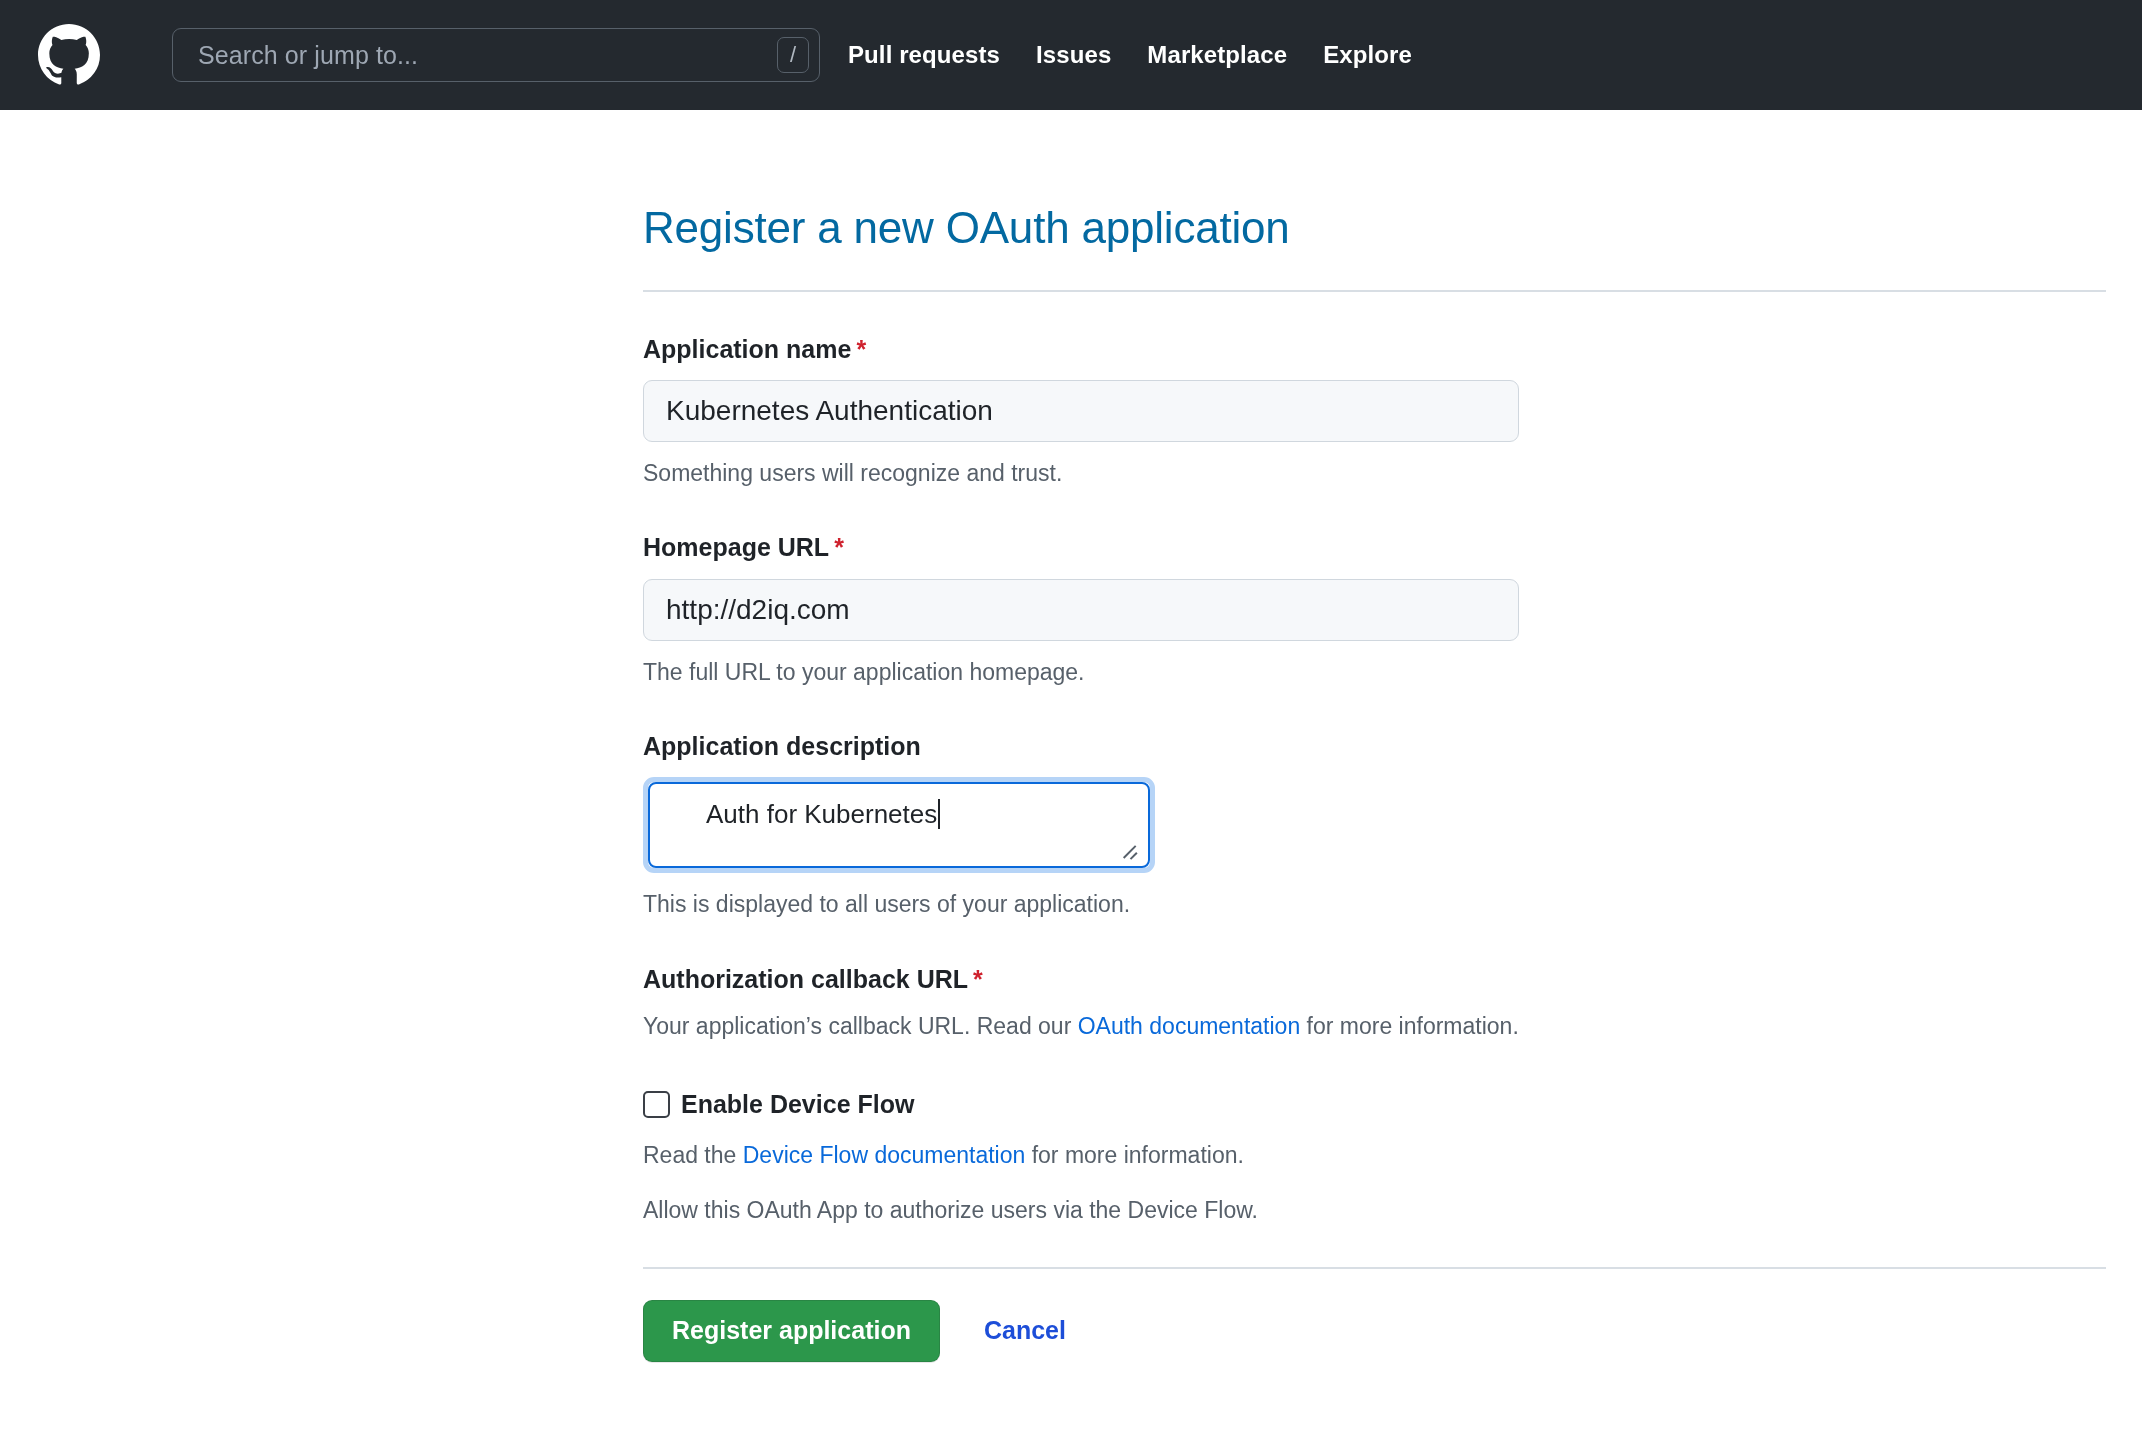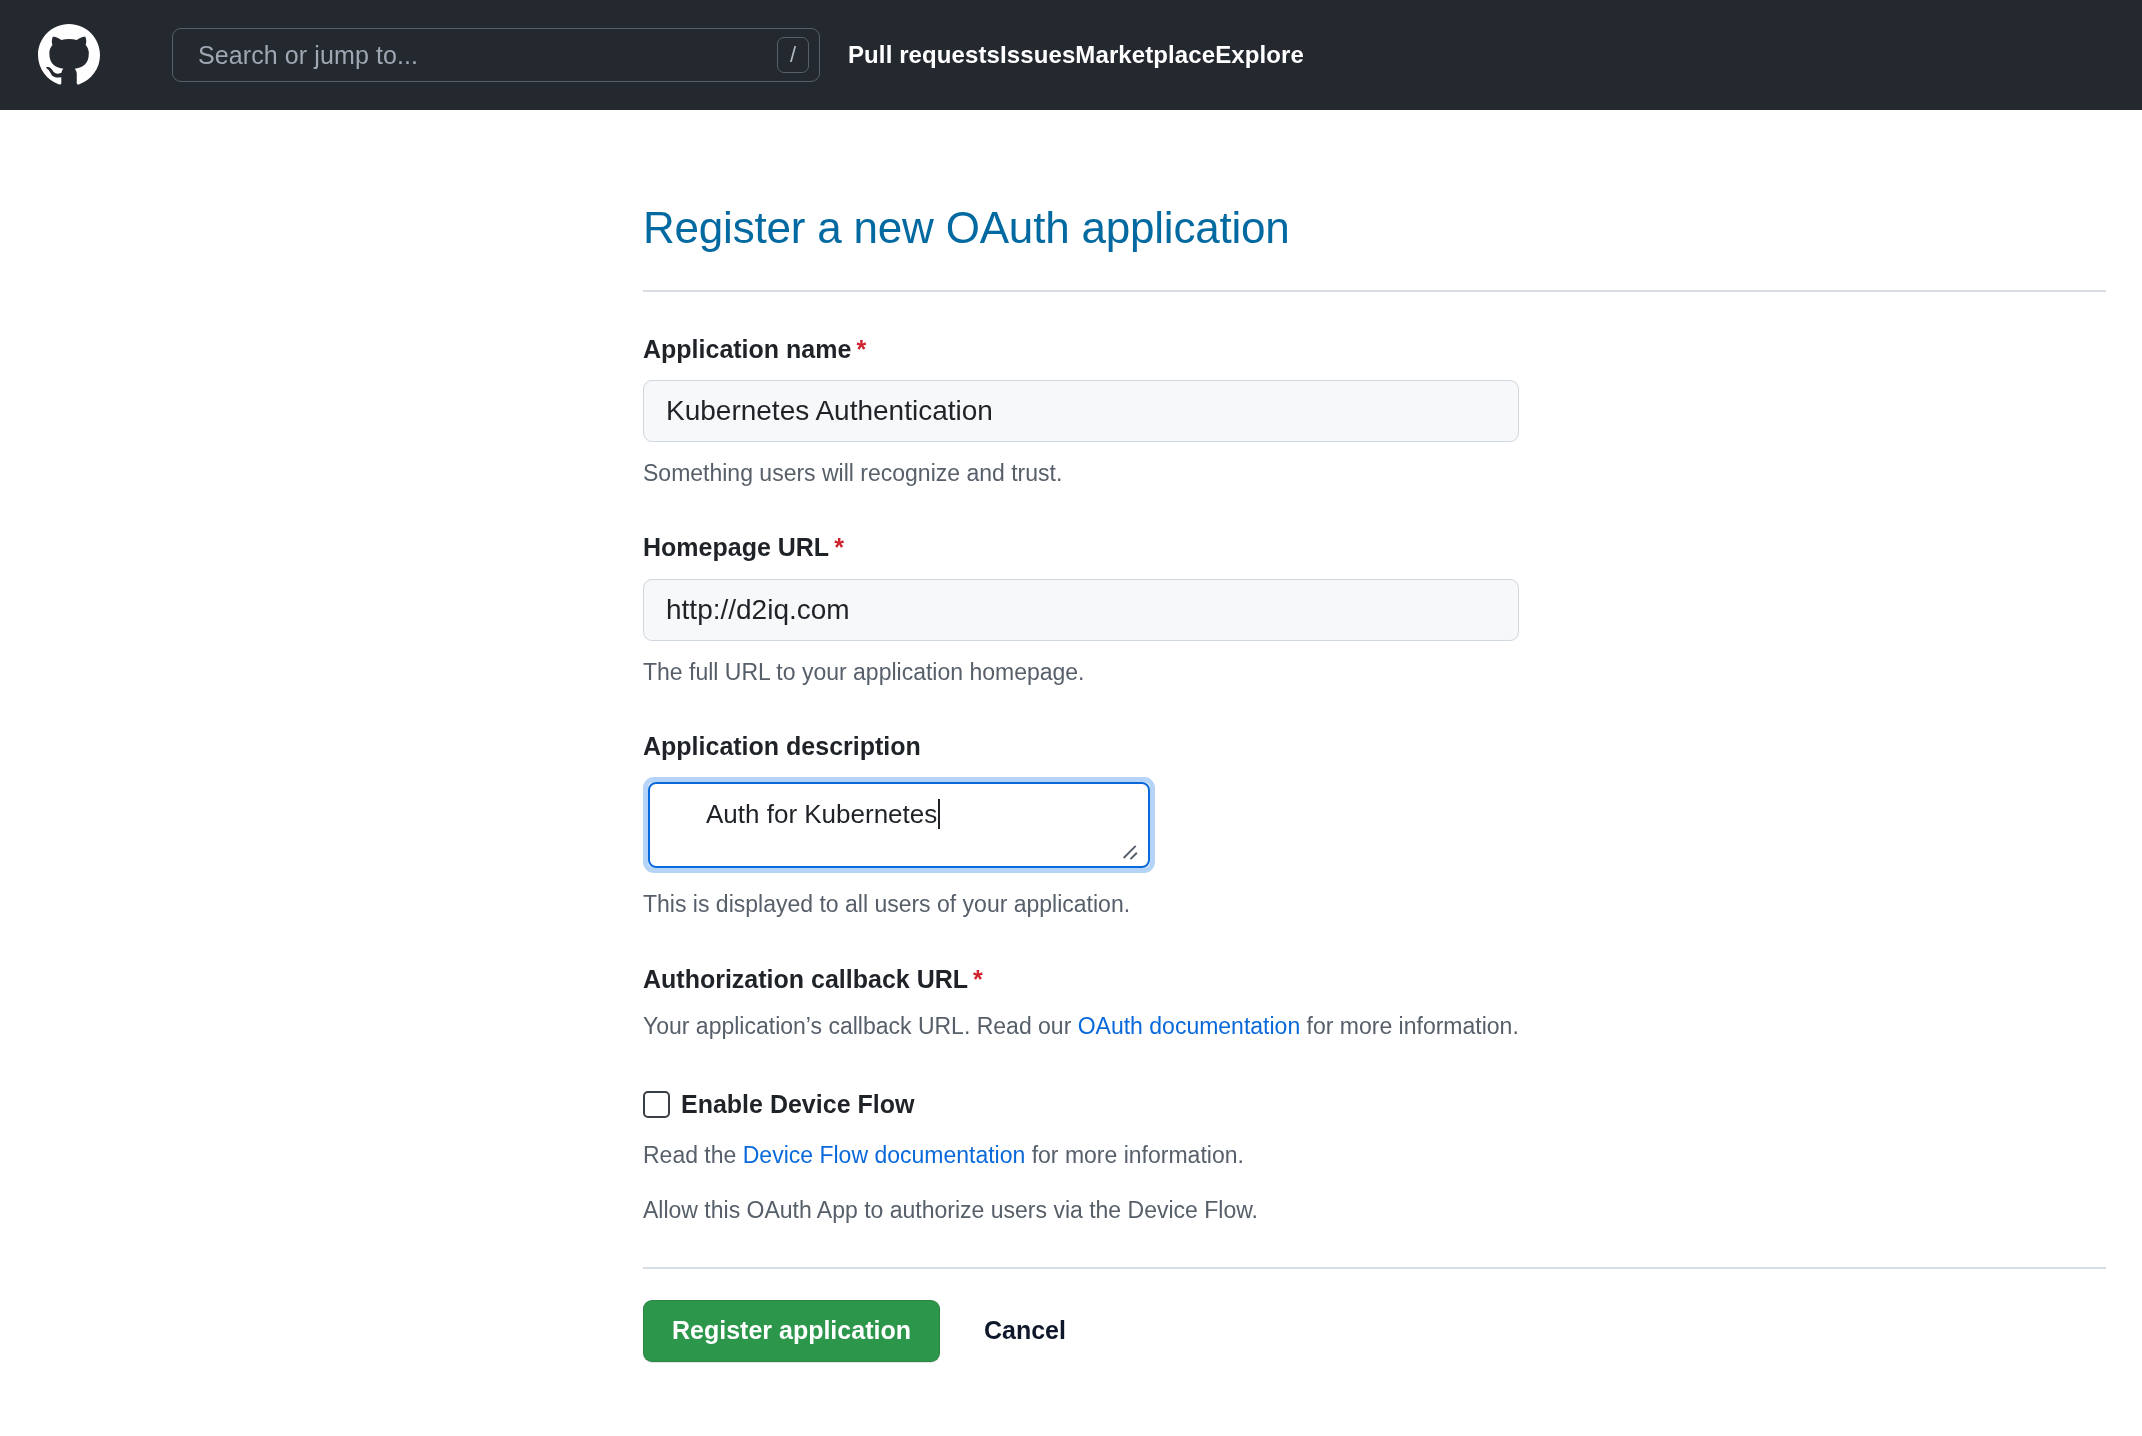--- a/index.html
+++ b/index.html
@@ -63,20 +63,21 @@
     align-items: center;
     justify-content: center;
     flex: 0 0 auto;
     line-height: 1;
   }
 
   .nav {
     display: flex;
     align-items: center;
     margin-left: 28px;
+    gap: 36px;
   }
   .nav-item {
     color: #ffffff;
     font-size: 24px;
     font-weight: bold;
     white-space: nowrap;
     cursor: pointer;
     letter-spacing: 0.1px;
   }
 
@@ -252,21 +253,21 @@
     padding: 0 28px;
     height: 62px;
     cursor: pointer;
     font-family: "Liberation Sans", sans-serif;
     box-shadow: 0 1px 0 rgba(27,31,36,0.1);
     line-height: 1;
     display: inline-flex;
     align-items: center;
   }
   .btn-cancel {
-    color: #0f172a;
+    color: #1d4ed8;
     font-size: 25px;
     font-weight: bold;
     margin-left: 44px;
     cursor: pointer;
     line-height: 1;
   }
 </style>
 </head>
 <body>
 

